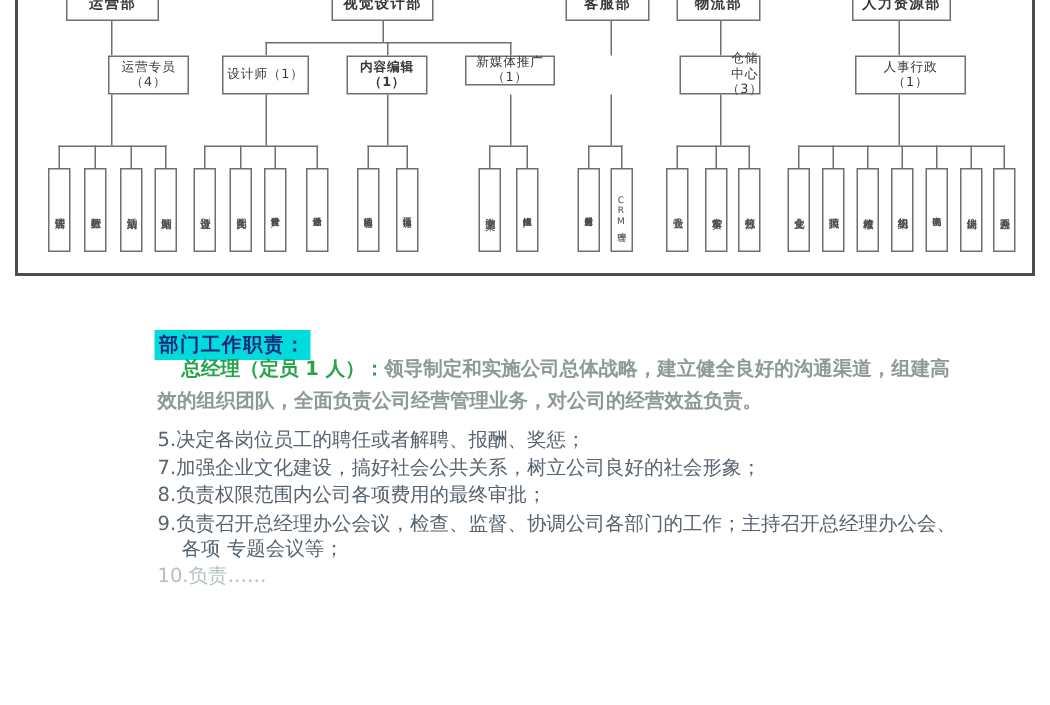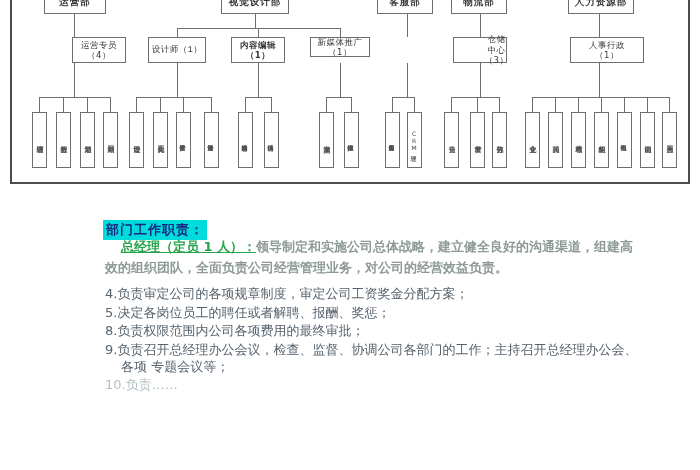--- a/index.html
+++ b/index.html
@@ -16,21 +16,21 @@
   .dept{font-size:9.5px;font-weight:bold;letter-spacing:1px;}
   .team{flex-direction:column;font-size:8.5px;line-height:10.5px;letter-spacing:.5px;}
   .vbox{writing-mode:vertical-rl;text-orientation:upright;font-size:7px;
         letter-spacing:0;line-height:13px;color:#4a4a4a;}
   .vbox.small{font-size:6px;}
   
   .title{position:absolute;left:103px;top:220px;background:#00dcdc;color:#17277d;
         font-size:13px;font-weight:bold;padding:1px 3px;letter-spacing:1px;}
   .intro{position:absolute;left:105px;top:236px;width:537px;margin:0;
         font-size:13px;line-height:21px;color:#8e9a96;text-indent:16px;font-weight:bold;}
-  .role{color:#27a44a;font-weight:bold;text-decoration:underline;}
+  .role{color:#27a44a;font-weight:bold;}
   .duties{position:absolute;left:105px;top:285px;width:537px;font-size:13px;
         color:#57636e;}
   .duty{line-height:17px;margin-bottom:1.5px;padding-left:16px;text-indent:-16px;}
   .partial{line-height:17px;color:#b4bfc3;padding-left:16px;text-indent:-16px;}
 </style>
 </head>
 <body>
 
 <div class="page">
 
@@ -52,21 +52,21 @@
       <div class="line" style="left: 87px; top: 97px; width: 1px; height: 15px;"></div>
       <div class="box vbox" style="left: 79.5px; top: 112px; width: 15px; height: 56px;">活动策划</div>
       <div class="line" style="left: 110px; top: 97px; width: 1px; height: 15px;"></div>
       <div class="box vbox" style="left: 102.5px; top: 112px; width: 15px; height: 56px;">网站策划</div>
       <div class="box dept" style="left: 221px; top: -10px; width: 68px; height: 24px;">视觉设计部</div>
       <div class="line" style="left: 255px; top: 14px; width: 1px; height: 14px;"></div>
       <div class="line" style="left: 177px; top: 28px; width: 164px; height: 1px;"></div>
       <div class="line" style="left: 177px; top: 28px; width: 1px; height: 9px;"></div>
       <div class="line" style="left: 258px; top: 28px; width: 1px; height: 9px;"></div>
       <div class="line" style="left: 340px; top: 28px; width: 1px; height: 9px;"></div>
-      <div class="box team" style="left: 148px; top: 37px; width: 58px; height: 26px; font-family: Liberation Mono, monospace;">
+      <div class="box team" style="left: 148px; top: 37px; width: 58px; height: 26px;">
         <span>设计师（1）</span>
       </div>
       <div class="line" style="left: 177px; top: 63px; width: 1px; height: 34px;"></div>
       <div class="line" style="left: 136px; top: 97px; width: 76px; height: 1px;"></div>
       <div class="line" style="left: 136px; top: 97px; width: 1px; height: 15px;"></div>
       <div class="box vbox" style="left: 128.5px; top: 112px; width: 15px; height: 56px;">设计造型</div>
       <div class="line" style="left: 160px; top: 97px; width: 1px; height: 15px;"></div>
       <div class="box vbox" style="left: 152.5px; top: 112px; width: 15px; height: 56px;">图片美化</div>
       <div class="line" style="left: 183px; top: 97px; width: 1px; height: 15px;"></div>
       <div class="box vbox small" style="left: 175.5px; top: 112px; width: 15px; height: 56px;">广告素材设计</div>
@@ -137,20 +137,20 @@
       <div class="line" style="left: 669px; top: 97px; width: 1px; height: 15px;"></div>
       <div class="box vbox" style="left: 661.5px; top: 112px; width: 15px; height: 56px;">合同关系</div>
     </div>
 
   <span class="title">部门工作职责：</span>
 
   <p class="intro"><span class="role">总经理（定员 1 人）：</span><span>领导制定和实施公司总体战略，建立健全良好的沟通渠道，组建高效的组织团队，全面负责公司经营管理业务，对公司的经营效益负责。</span></p>
 
   <div class="duties" id="duties">
 
-      <div class="duty">4.负责审定公司的各项规章制度，审定公司工资奖金分配方案；</div>
       <div class="duty">5.决定各岗位员工的聘任或者解聘、报酬、奖惩；</div>
+      <div class="duty">7.加强企业文化建设，搞好社会公共关系，树立公司良好的社会形象；</div>
       <div class="duty">8.负责权限范围内公司各项费用的最终审批；</div>
       <div class="duty">9.负责召开总经理办公会议，检查、监督、协调公司各部门的工作；主持召开总经理办公会、各项 专题会议等；</div>
       <div class="partial">10.负责……</div>
     </div>
 
 </div>
 
 </body></html>

